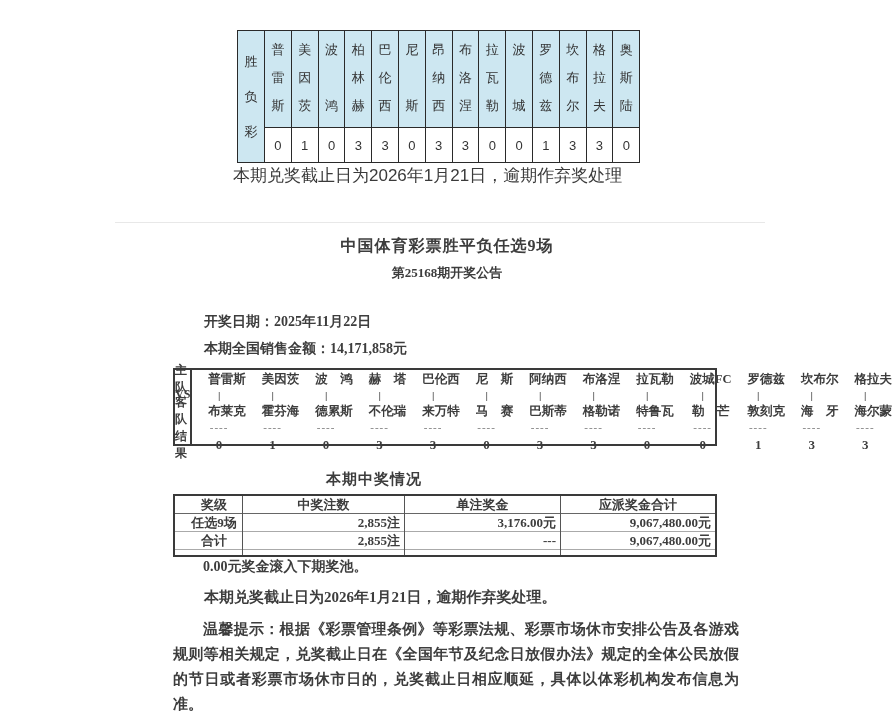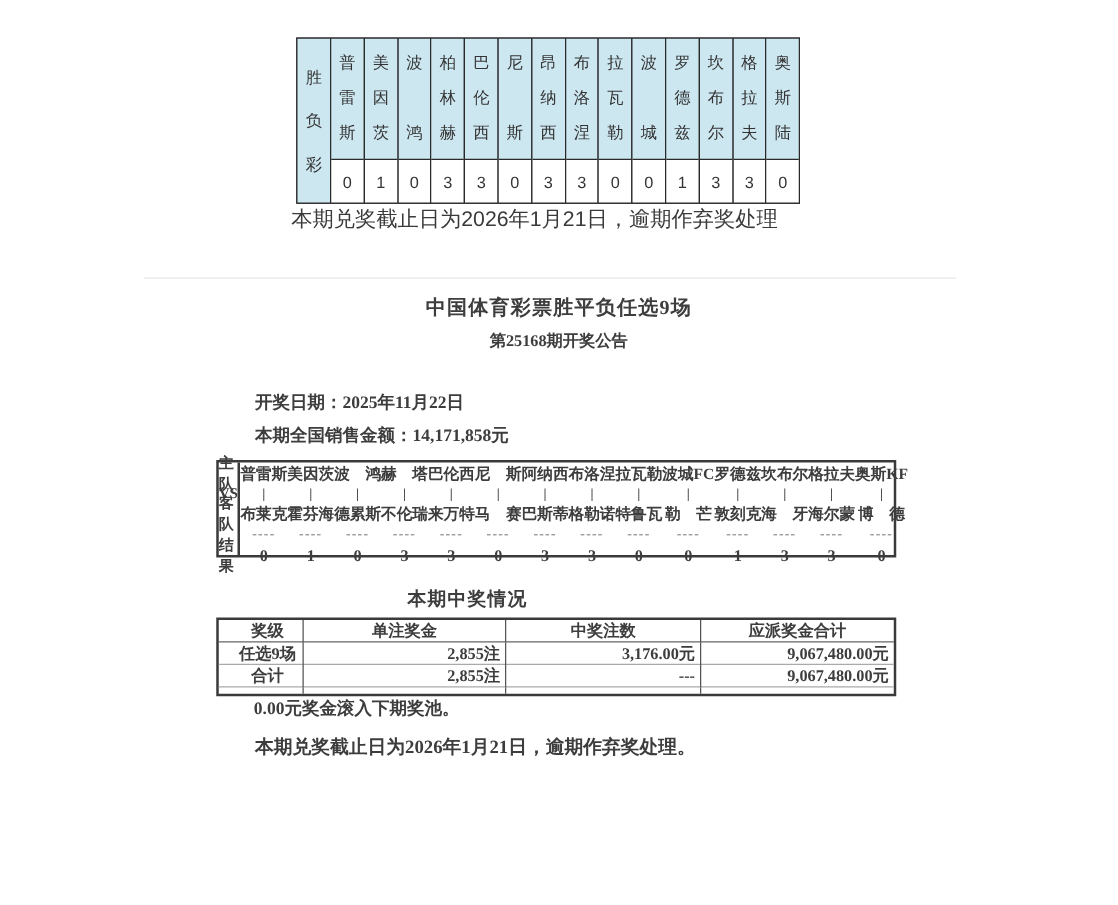--- a/index.html
+++ b/index.html
@@ -54,21 +54,21 @@
   .mt-labels {
     width:33px; border-right:2px solid #3a3a3a;
     display:grid; grid-template-rows:16px 15px 18px 13px 24px;
     align-items:center; justify-items:center; font-size:12px; padding-top:1px;
   }
   .mt-grid { flex:1; display:flex; padding-top:1px; }
   .mt-col {
     flex:1; display:grid; grid-template-rows:16px 15px 18px 13px 24px;
     align-items:center; justify-items:center;
   }
-  .mt-home, .mt-away { font-size:12.5px; white-space:pre; }
+  .mt-home, .mt-away { font-size:12.5px; white-space:pre;padding-left:16px; }
   .mt-bar  { font-size:11px; color:#4a4a4a; }
   .mt-dash { font-size:11px; color:#8a8a8a; letter-spacing:1px; }
   .mt-res  { font-size:13px; }
 
   .win-heading { position:absolute; left:0; top:470px; width:748px; text-align:center;
                  font-size:15px; font-weight:700; letter-spacing:1px; }
 
   
   .prize-table {
     position:absolute; left:173px; top:494px; width:544px;
@@ -330,22 +330,22 @@
         <span class="mt-res">0</span>
       </div>
     </div>
   </div>
 
   <div class="announce win-heading">本期中奖情况</div>
 
   <div class="announce prize-table">
     <div class="pt-row pt-head">
       <div class="c-center">奖级</div>
+      <div class="c-center">中奖注数</div>
       <div class="c-center">单注奖金</div>
-      <div class="c-center">中奖注数</div>
       <div class="c-center">应派奖金合计</div>
     </div>
     <div class="pt-row pt-body">
       <div class="c-center">任选9场</div>
       <div class="c-right">2,855注</div>
       <div class="c-right">3,176.00元</div>
       <div class="c-right">9,067,480.00元</div>
     </div>
     <div class="pt-row pt-body">
       <div class="c-center">合计</div>
@@ -356,14 +356,15 @@
     <div class="pt-row pt-empty">
       <div></div>
       <div></div>
       <div></div>
       <div></div>
     </div>
   </div>
 
   <div class="announce rollover">0.00元奖金滚入下期奖池。</div>
   <div class="announce deadline2">本期兑奖截止日为2026年1月21日，逾期作弃奖处理。</div>
+  <div class="announce notice">温馨提示：根据《彩票管理条例》等彩票法规、彩票市场休市安排公告及各游戏规则等相关规定，兑奖截止日在《全国年节及纪念日放假办法》规定的全体公民放假的节日或者彩票市场休市日的，兑奖截止日相应顺延，具体以体彩机构发布信息为准。</div>
 
 </div>
 
 </body></html>

